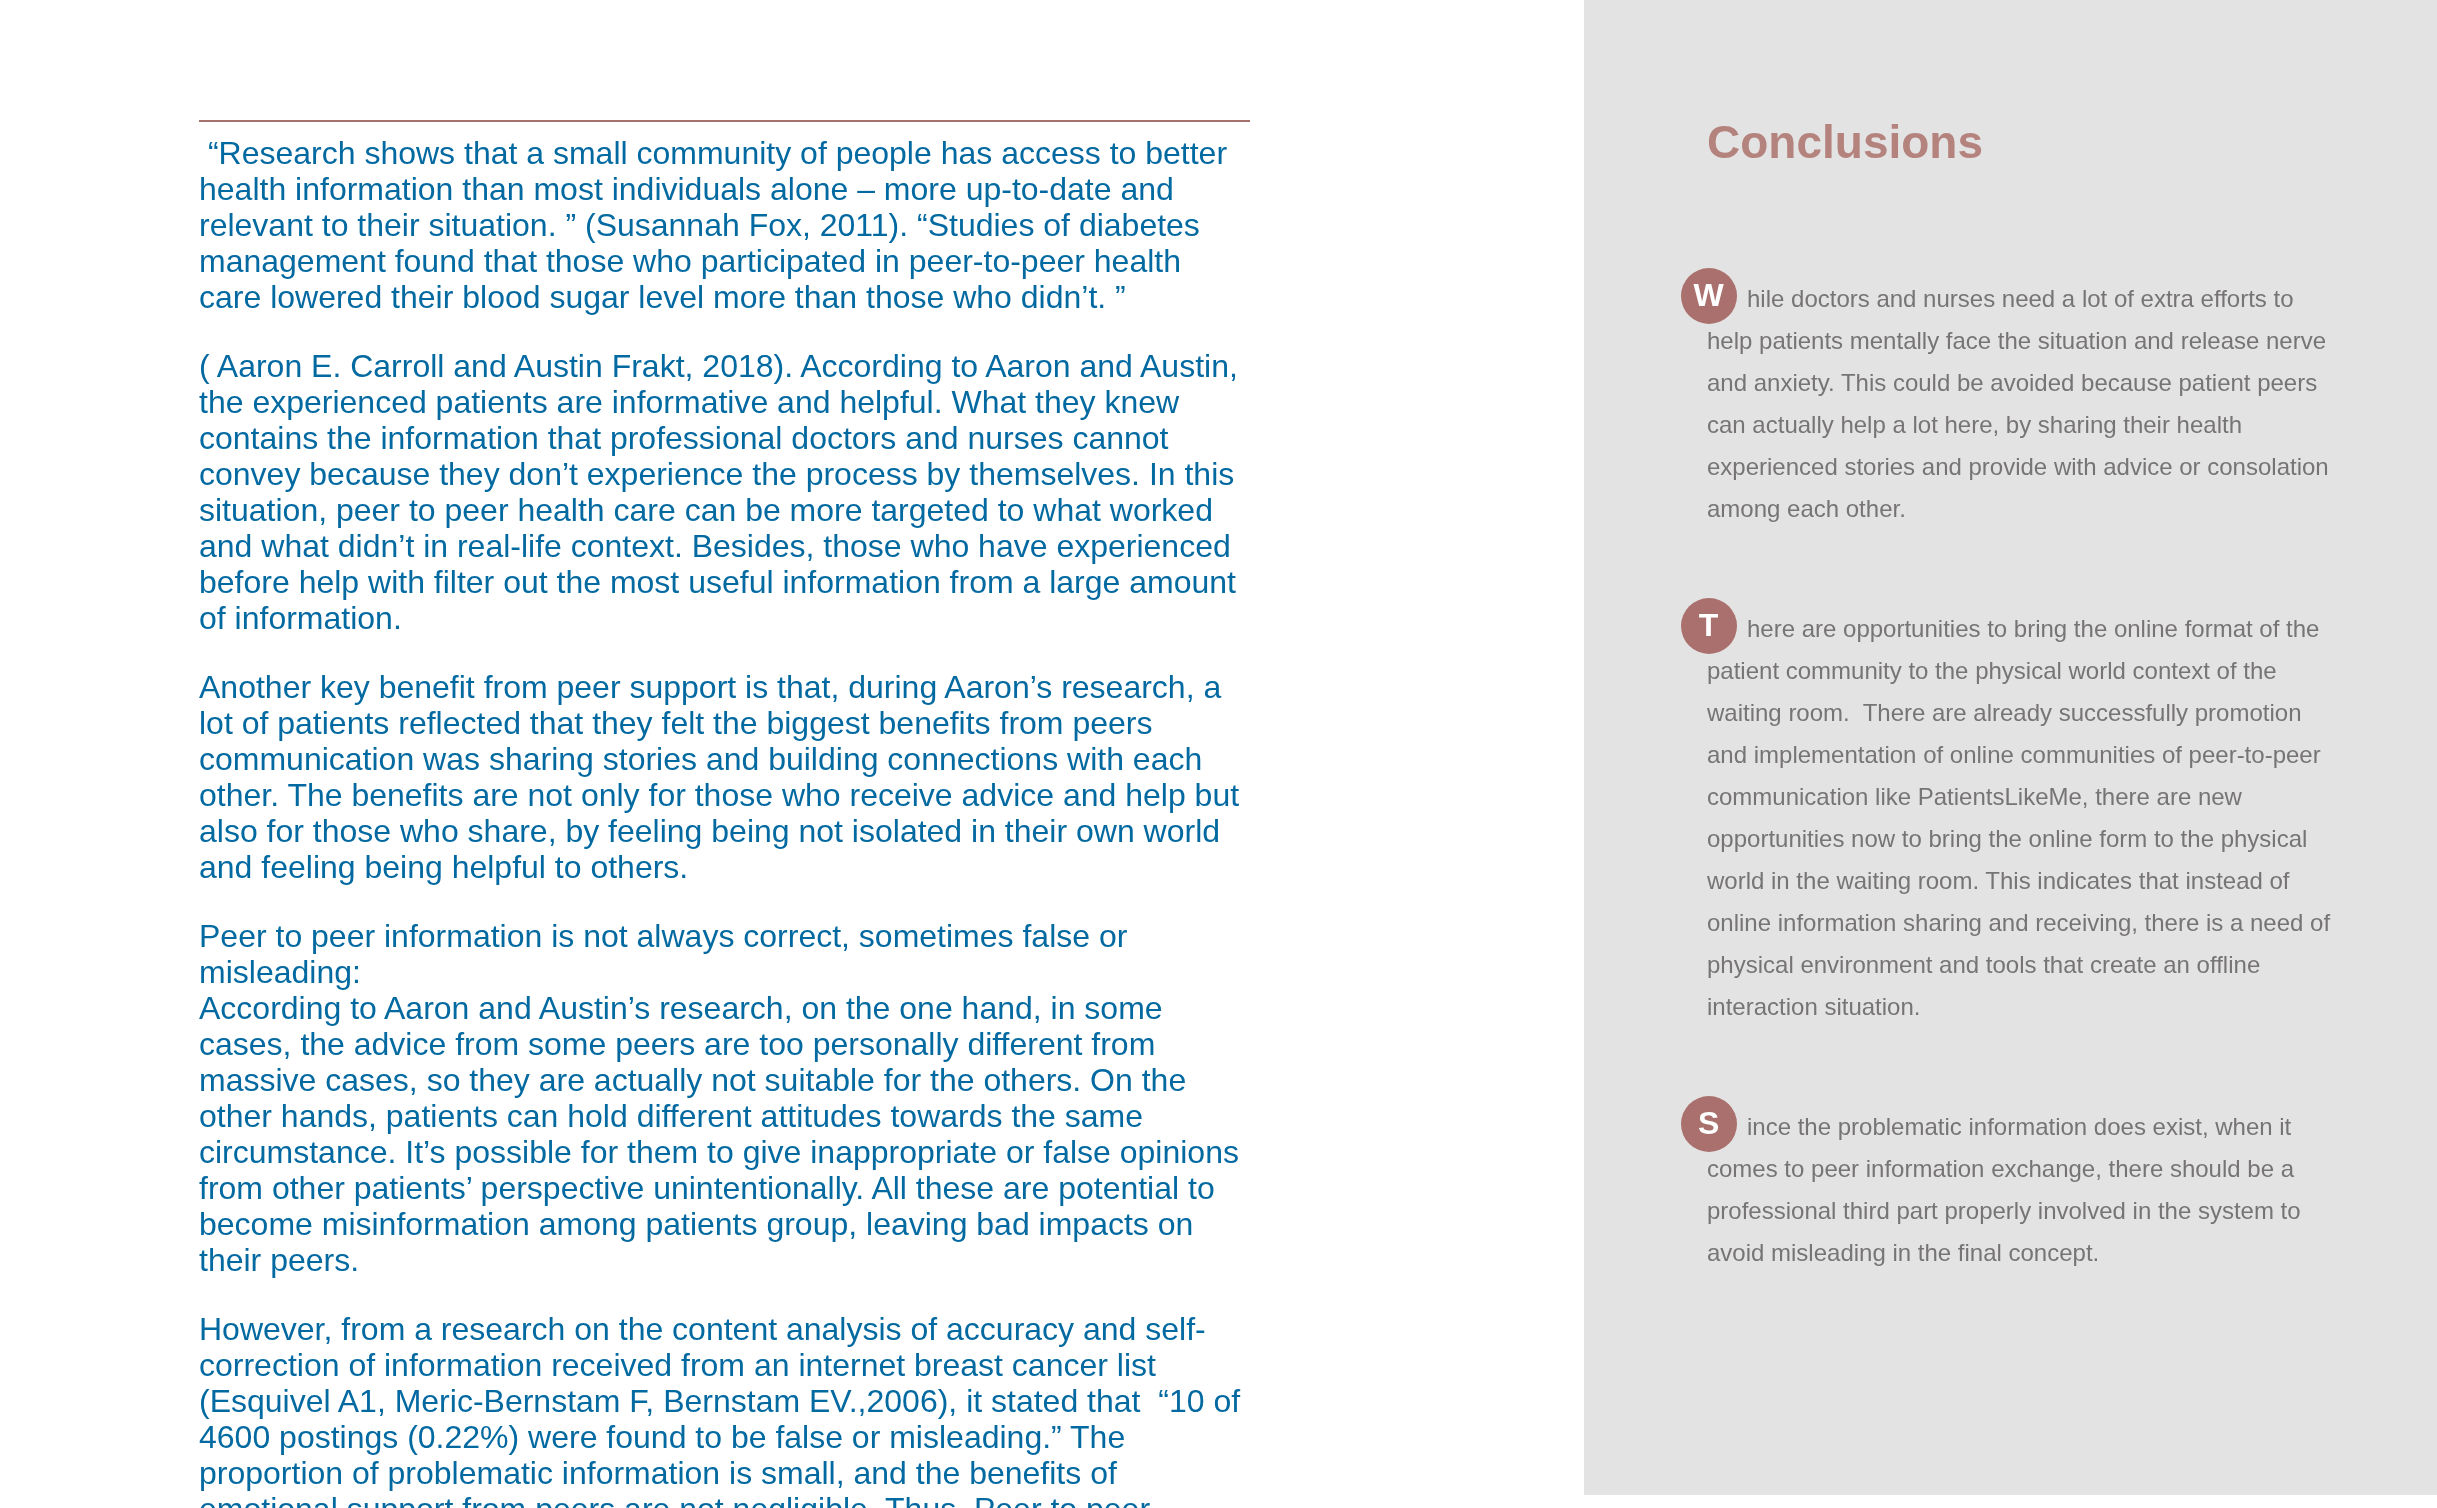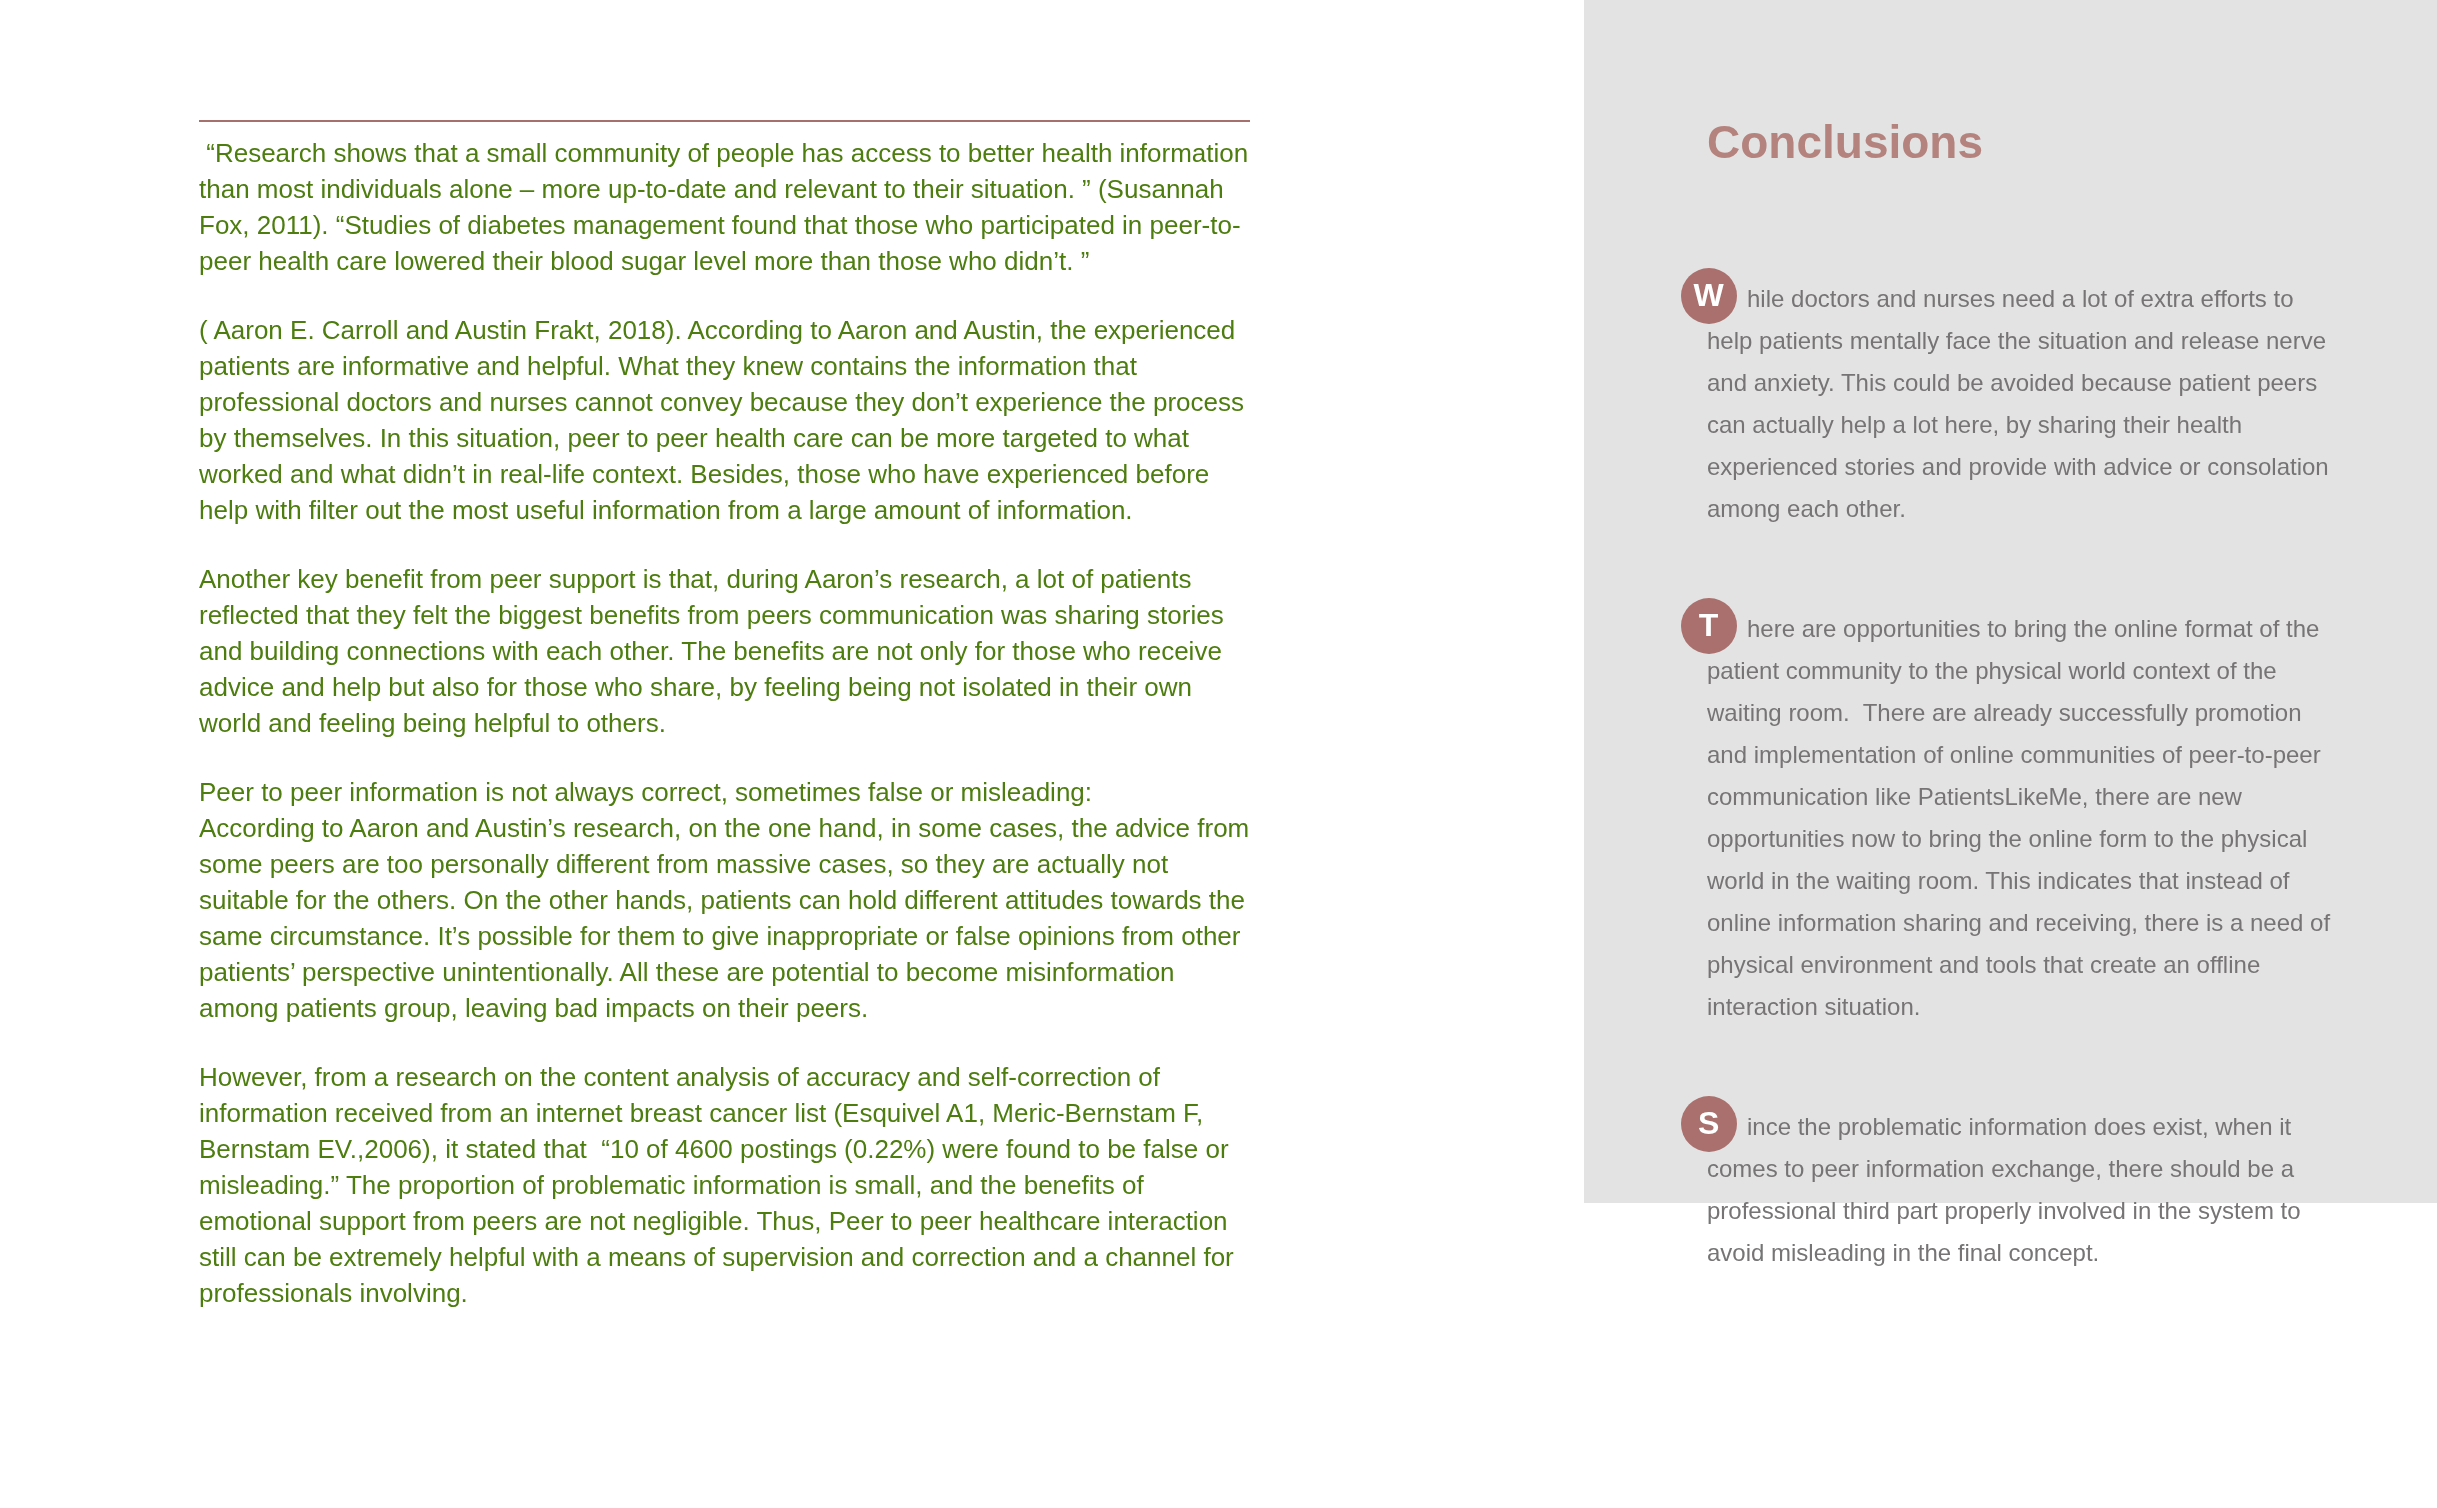--- a/index.html
+++ b/index.html
@@ -41,33 +41,33 @@
     margin: 0 0 60px 0;
     font-size: 38px;
     line-height: 1.2;
     font-weight: bold;
     color: #473a38;
     white-space: pre-wrap;
     letter-spacing: 0px;
   }
   .article-body p {
     margin: 0 0 33px 0;
-    font-size: 26px;
+    font-size: 32px;
     line-height: 36px;
-    color: #4d7c0f;
+    color: #0369a1;
     white-space: pre-wrap;
   }
 
   
   .right-col {
     position: absolute;
     left: 1584px;
     top: 0;
     width: 853px;
-    height: 1203px;
+    height: 1495px;
     background: #e4e3e3;
     text-decoration: underline;
   }
   .right-inner {
     position: absolute;
     left: 123px;
     top: 117px;
     width: 638px;
   }
   .conclusions-title {

